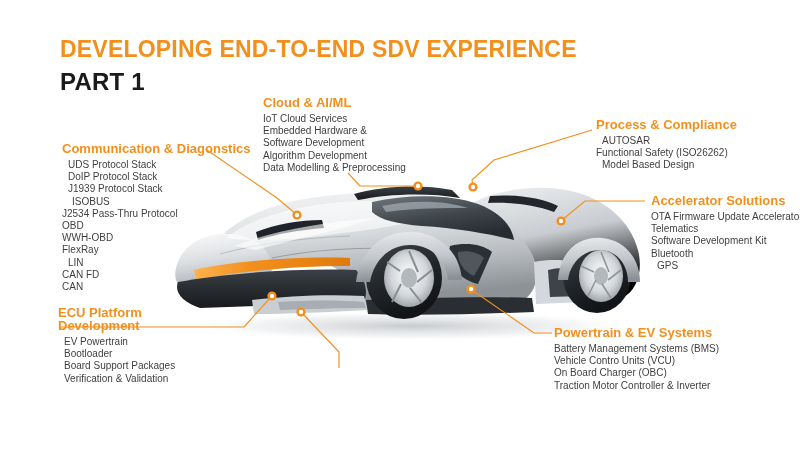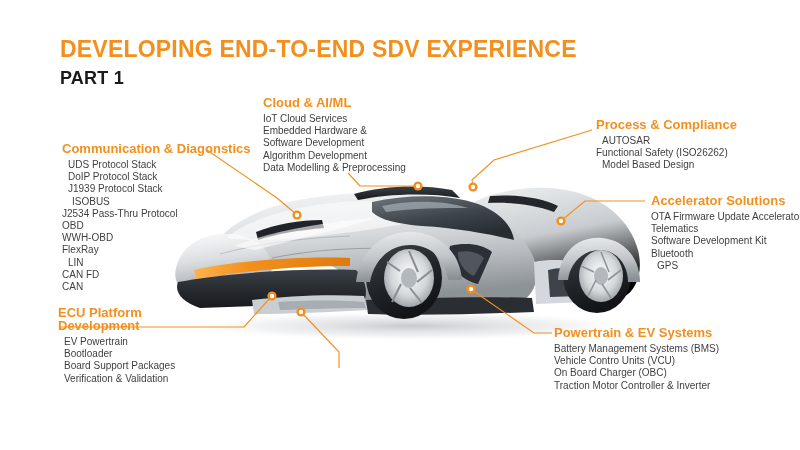--- a/index.html
+++ b/index.html
@@ -14,21 +14,21 @@
   #stage{position:absolute;left:0;top:0;width:800px;height:450px;overflow:hidden;}
 
   
   .title-main{
     position:absolute;left:60px;top:36px;
     font-size:23px;font-weight:bold;letter-spacing:.2px;
     color:#F3901D;white-space:nowrap;
   }
   .title-sub{
     position:absolute;left:60px;top:68px;
-    font-size:18px;font-weight:bold;letter-spacing:.2px;
+    font-size:24px;font-weight:bold;letter-spacing:.2px;
     color:#1a1a1a;white-space:nowrap;
   }
 
   
   .block{position:absolute;}
   .blk-head{
     color:#F3901D;font-weight:bold;font-size:13px;
     line-height:13px;margin:0 0 4px 0;white-space:pre-line;
   }
   .blk-list{list-style:none;margin:0;padding:0;}

